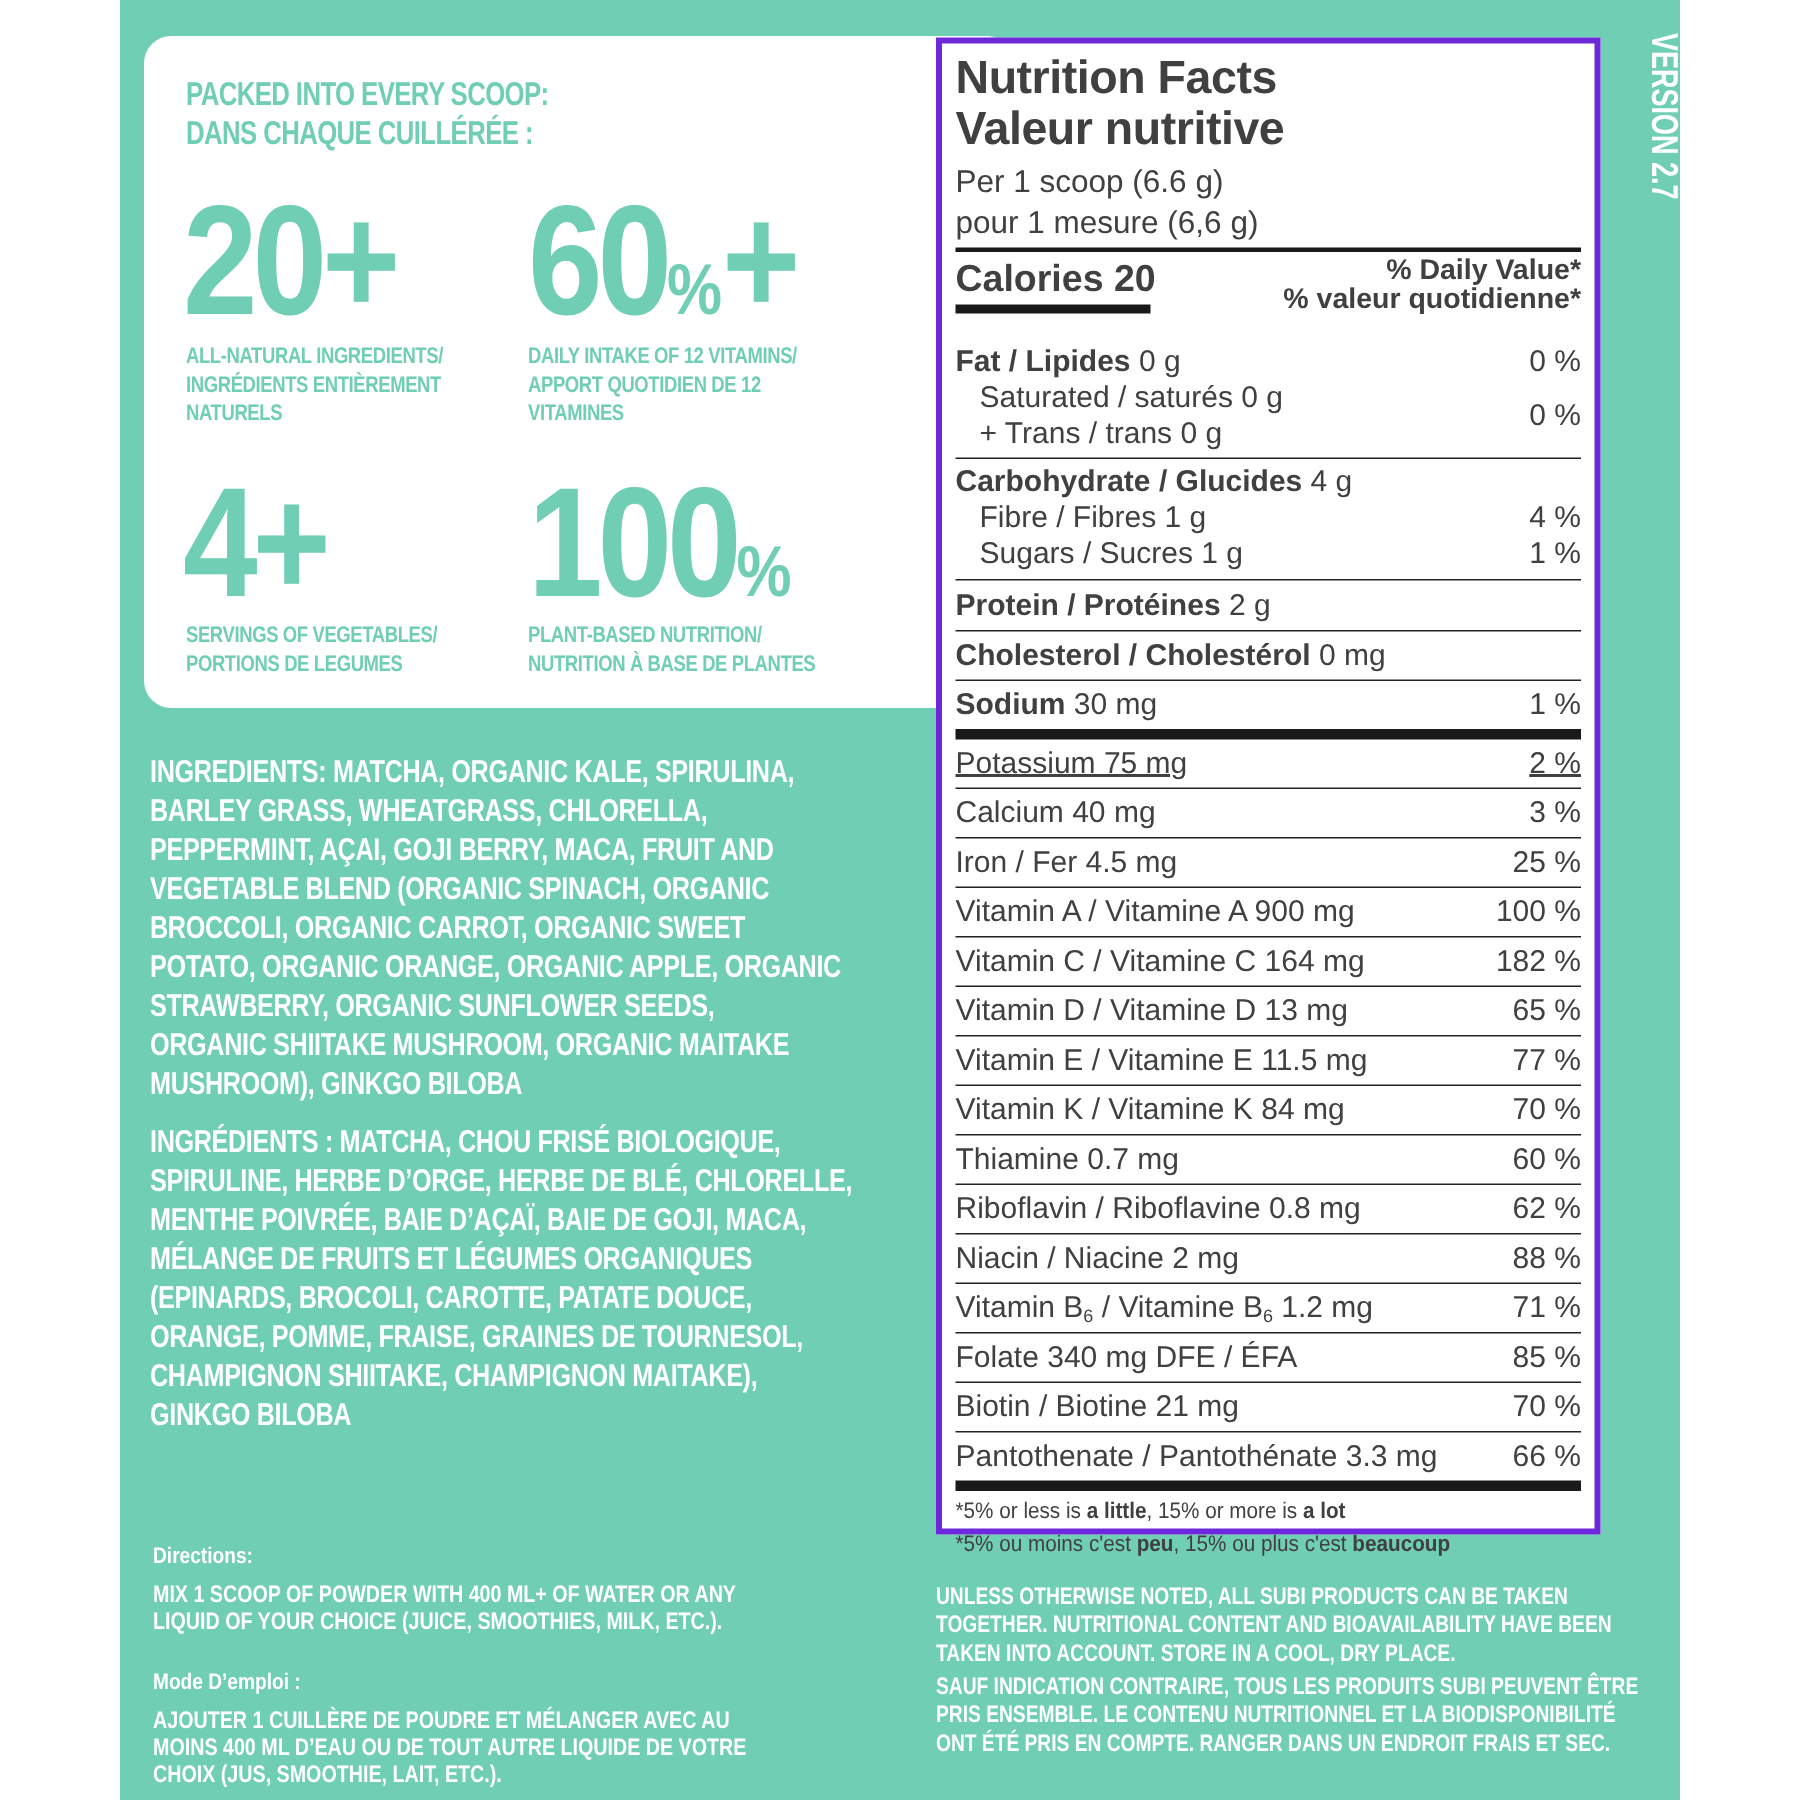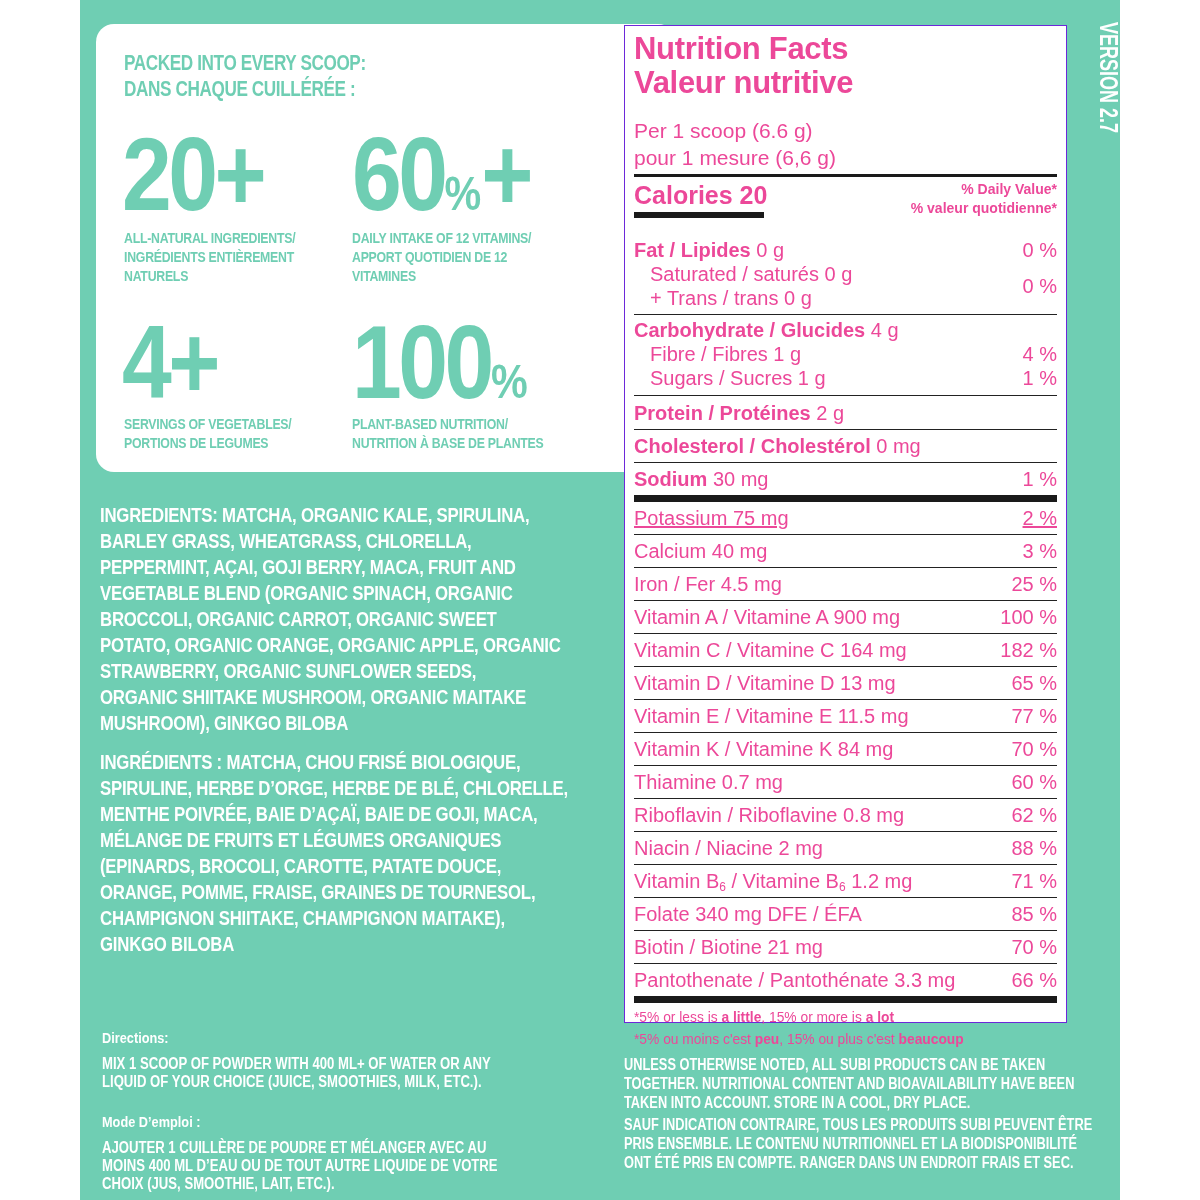--- a/index.html
+++ b/index.html
@@ -13,34 +13,34 @@
   .big{font-family:"Liberation Sans",sans-serif;font-weight:bold;font-size:104px;line-height:100px;letter-spacing:-4px;transform:scaleX(0.86);transform-origin:0 0;display:inline-block;white-space:nowrap;}
   .big .sm{font-size:48px;letter-spacing:0;}
   .cap{font-weight:bold;font-size:15px;line-height:19px;transform:scaleX(0.82);transform-origin:0 0;white-space:nowrap;letter-spacing:-0.3px;}
   
   .ing{position:absolute;left:100px;color:#fff;font-weight:bold;font-size:21px;line-height:26px;transform:scaleX(0.8);transform-origin:0 0;white-space:nowrap;letter-spacing:-0.3px;}
   .dir-h{position:absolute;left:102px;color:#fff;font-weight:bold;font-size:15px;transform:scaleX(0.85);transform-origin:0 0;white-space:nowrap;}
   .dir-t{position:absolute;left:102px;color:#fff;font-weight:bold;font-size:16px;line-height:18px;transform:scaleX(0.82);transform-origin:0 0;white-space:nowrap;}
   .note{position:absolute;left:624px;color:#fff;font-weight:bold;font-size:16px;line-height:19px;transform:scaleX(0.8);transform-origin:0 0;white-space:nowrap;}
   .version-wrap{position:absolute;left:1122px;top:22px;}
   
-  .nf{position:absolute;left:624px;top:25px;width:443px;height:998px;background:#fff;border:1px solid #6d28d9;box-sizing:border-box;color:#ec4899;}
+  .nf{position:absolute;left:624px;top:25px;width:443px;height:998px;background:#fff;border:4px solid #6d28d9;box-sizing:border-box;color:#404040;}
   .nf-in{position:absolute;left:9px;right:9px;top:0;}
   .nf-title{font-weight:bold;font-size:31px;line-height:38px;letter-spacing:-0.3px;margin-top:4px;}
   .nf-serv{font-size:21px;line-height:27px;}
   .rule-thin{border-top:1px solid #222;}
   .rule-mid{border-top:3px solid #1a1a1a;}
   .rule-thick{border-top:7px solid #1a1a1a;}
   .row{display:flex;justify-content:space-between;align-items:baseline;font-size:20px;line-height:24px;}
   .row b{font-weight:bold;}
   .ind{padding-left:16px;}
   .cal{display:flex;justify-content:space-between;align-items:flex-end;}
   .cal-l{font-weight:bold;font-size:25px;line-height:30px;}
   .cal-bar{width:130px;border-top:6px solid #1a1a1a;margin-top:2px;}
-  .dv{text-align:right;font-weight:bold;font-size:14px;line-height:19px;}
+  .dv{text-align:right;font-weight:bold;font-size:19px;line-height:19px;}
   .foot{font-size:15px;line-height:22px;transform:scaleX(0.92);transform-origin:0 0;white-space:nowrap;}
   sub{font-size:12px;vertical-align:-3px;line-height:0;}
 </style>
 </head>
 <body>
 
 <div class="panel"></div>
 
 <div class="card">
   <div class="hd">
@@ -132,21 +132,21 @@
 <div class="version-wrap">
   <div style="transform:rotate(90deg);transform-origin:0 0;white-space:nowrap;">
     <div style="color:#fff;font-weight:bold;font-size:25px;line-height:26px;transform:scaleX(0.72);transform-origin:0 0;">VERSION 2.7</div>
   </div>
 </div>
 
 <div class="nf">
   <div class="nf-in">
     <div class="nf-title">Nutrition Facts</div>
     <div class="nf-title" style="margin-top:-4px;">Valeur nutritive</div>
-    <div class="nf-serv" style="margin-top:15px;">Per 1 scoop (6.6 g)</div>
+    <div class="nf-serv" style="margin-top:3px;">Per 1 scoop (6.6 g)</div>
     <div class="nf-serv">pour 1 mesure (6,6 g)</div>
     <div class="rule-mid" style="margin-top:3px;"></div>
 
     <div class="cal" style="margin-top:3px;">
       <div>
         <div class="cal-l">Calories 20</div>
         <div class="cal-bar"></div>
       </div>
       <div class="dv">
         <div>% Daily Value*</div>

